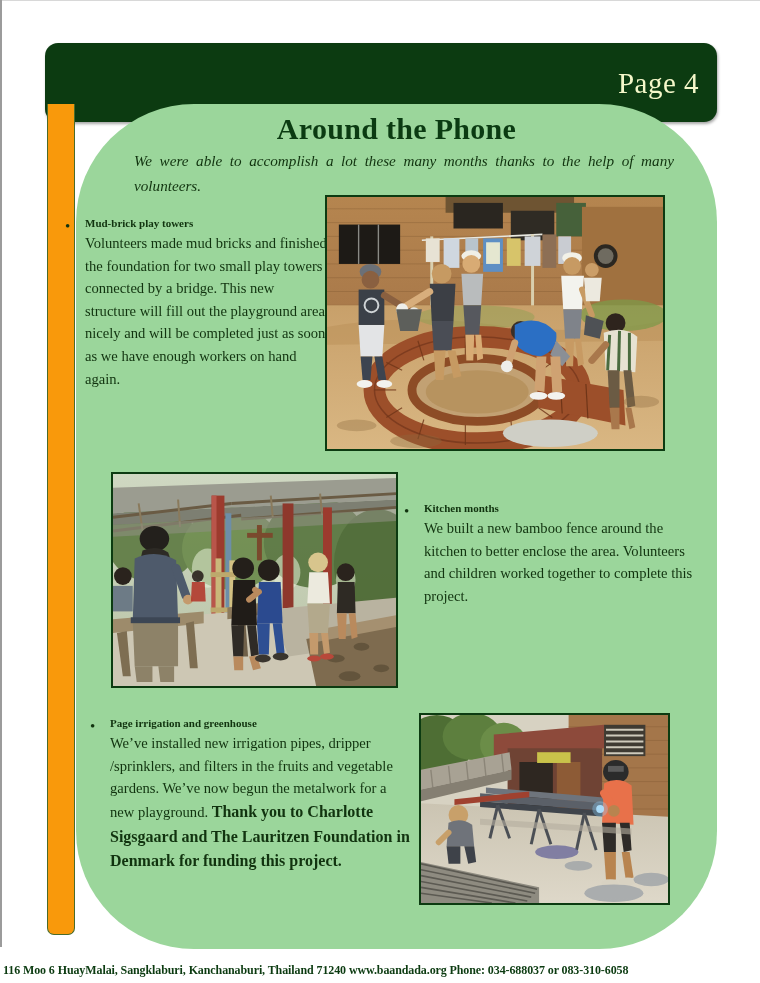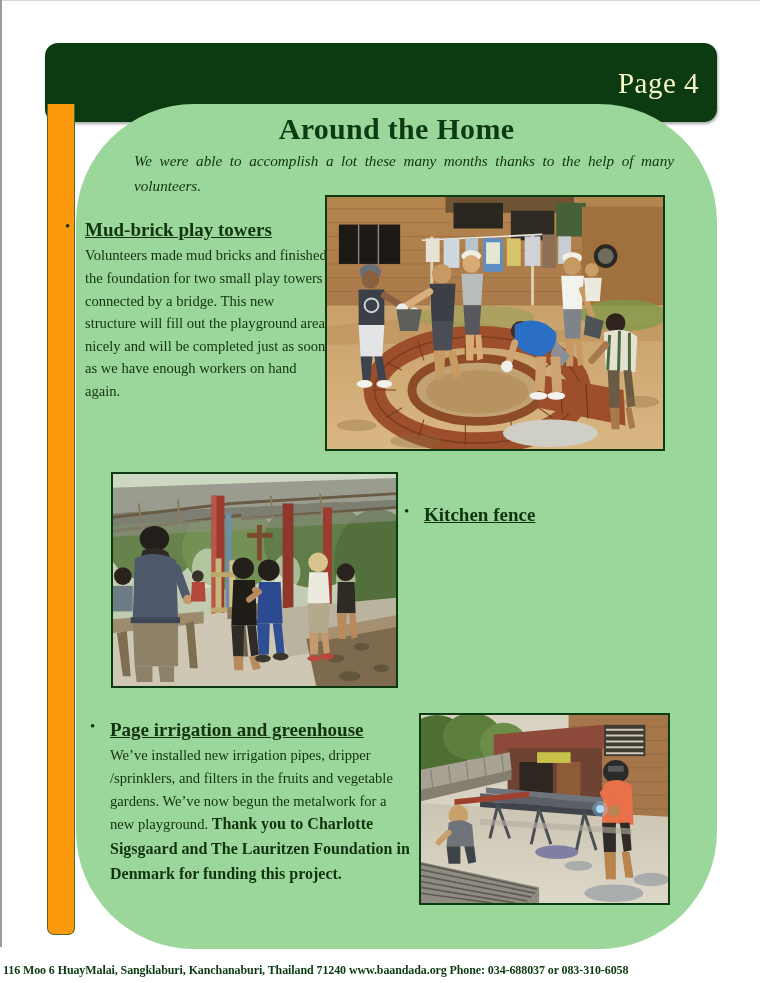--- a/index.html
+++ b/index.html
@@ -103,25 +103,24 @@
   .bullet-row { display: flex; }
   .bullet-dot {
     width: 20px;
     flex: 0 0 20px;
     font-size: 15px;
     color: #11330f;
     line-height: 1.55;
   }
   .bullet-body { flex: 1; }
   .bullet-heading {
-    font-size: 19px;
+    font-size: 11px;
     font-weight: bold;
     color: #11330f;
     line-height: 1.55;
-    text-decoration: underline;
   }
   .bullet-text {
     font-size: 14.6px;
     color: #11330f;
     line-height: 1.55;
   }
   .bullet-text .emph {
     font-weight: bold;
     font-size: 16px;
   }
@@ -163,39 +162,40 @@
   <div class="page-edge-top"></div>
   <div class="page-edge-left"></div>
 
   <div class="header-bar">
     <div class="page-number">Page 4</div>
   </div>
 
   <div class="orange-bar"></div>
 
   <div class="green-panel">
-    <div class="section-title">Around the Home</div>
+    <div class="section-title">Around the Phone</div>
     <div class="intro">We were able to accomplish a lot these many months thanks to the help of many volunteers.</div>
   </div>
 
   <div class="bullet-block block-mud">
     <div class="bullet-row">
       <div class="bullet-dot">•</div>
       <div class="bullet-body">
         <div class="bullet-heading">Mud-brick play towers</div>
         <div class="bullet-text">Volunteers made mud bricks and finished the foundation for two small play towers connected by a bridge.  This new structure will fill out the playground area nicely and will be completed just as soon as we have enough workers on hand again.</div>
       </div>
     </div>
   </div>
 
   <div class="bullet-block block-kitchen">
     <div class="bullet-row">
       <div class="bullet-dot">•</div>
       <div class="bullet-body">
-        <div class="bullet-heading">Kitchen fence</div>
+        <div class="bullet-heading">Kitchen months</div>
+        <div class="bullet-text">We built a new bamboo fence around the kitchen to better enclose the area. Volunteers and children worked together to complete this project.</div>
       </div>
     </div>
   </div>
 
   <div class="bullet-block block-drip">
     <div class="bullet-row">
       <div class="bullet-dot">•</div>
       <div class="bullet-body">
         <div class="bullet-heading">Page irrigation and greenhouse</div>
         <div class="bullet-text"><span>We’ve installed new irrigation pipes, dripper /sprinklers, and filters in the fruits and vegetable gardens.  We’ve now begun the metalwork for a new playground.  </span><span class="emph">Thank you to Charlotte Sigsgaard and The Lauritzen Foundation in Denmark for funding this project.</span></div>

